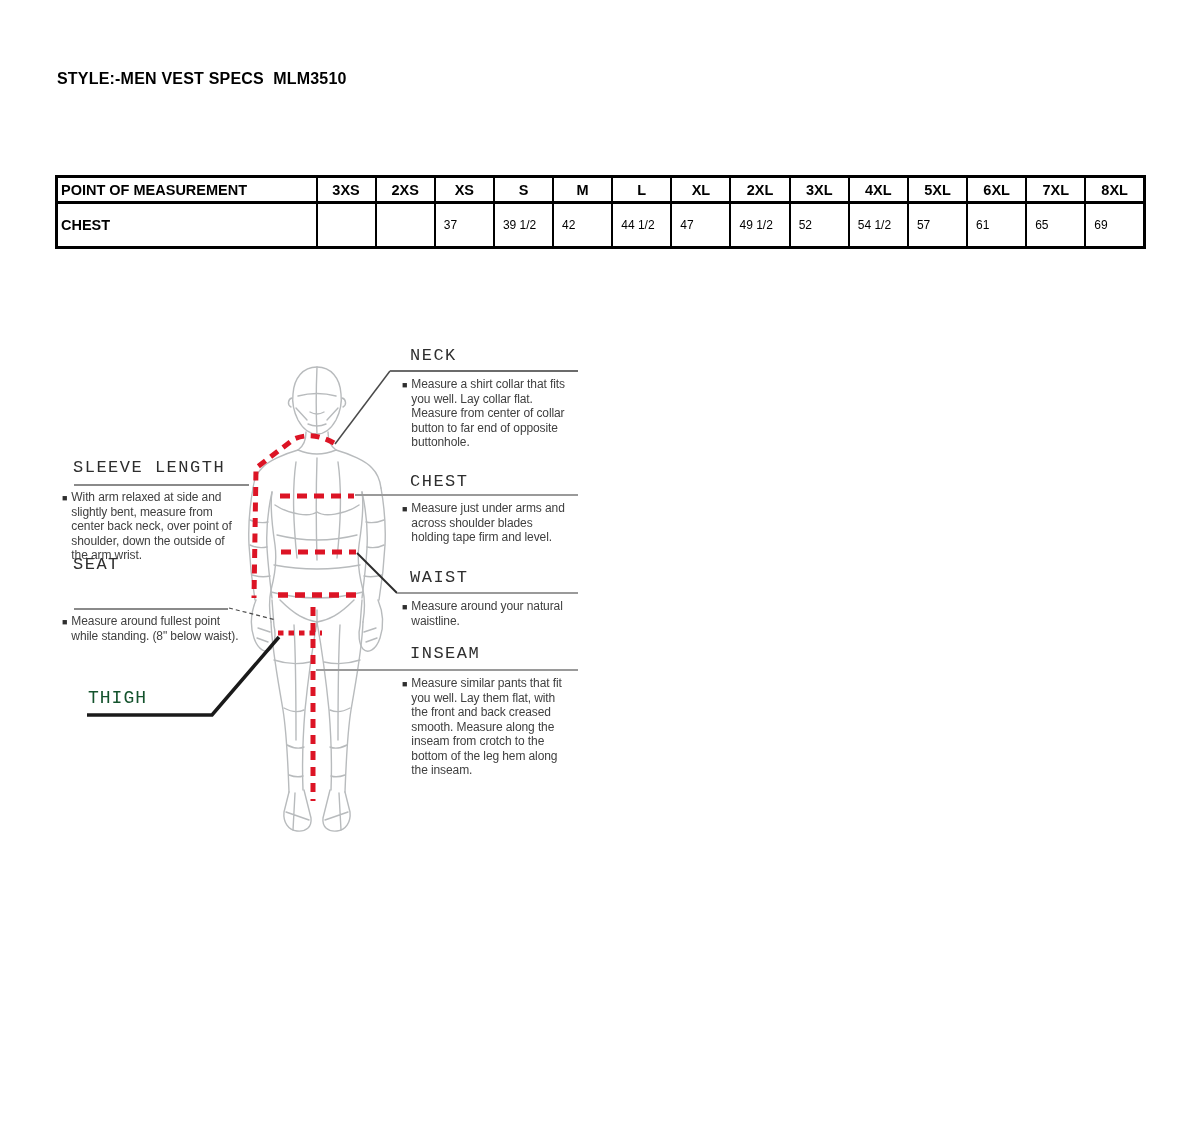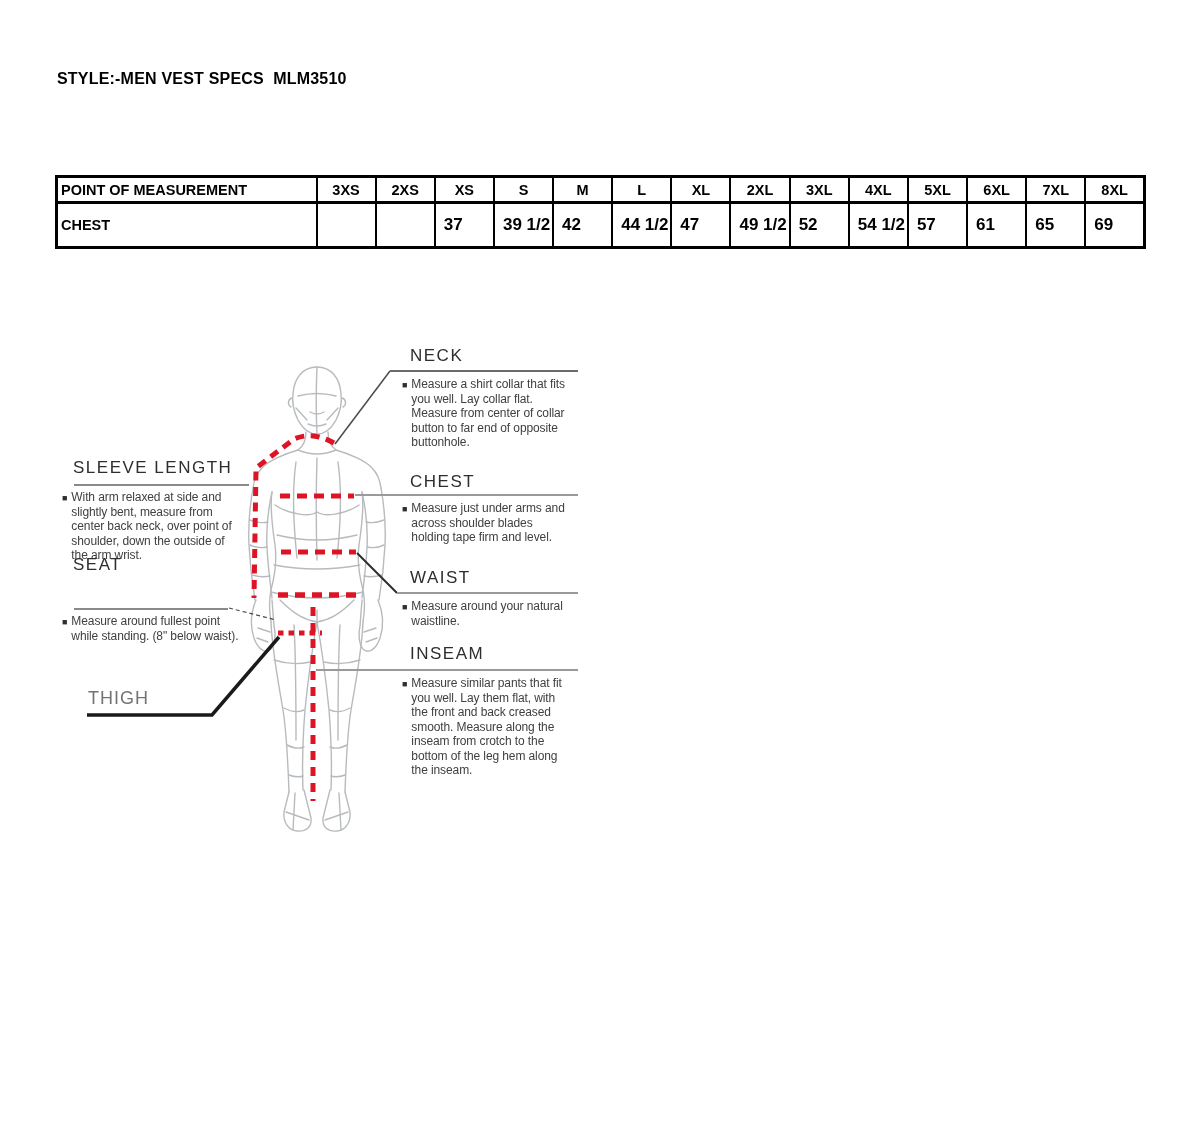--- a/index.html
+++ b/index.html
@@ -30,35 +30,35 @@
     overflow:hidden;white-space:nowrap;
   }
   table.size-chart thead th{
     height:23px;font-weight:bold;text-align:center;padding:0;
     border-bottom:3px solid #000;
   }
   table.size-chart thead th.pom{ text-align:left;padding-left:3px; }
   table.size-chart tbody tr.r1 td, table.size-chart tbody tr.r1 th{ height:42px; }
   table.size-chart tbody tr.r2 td, table.size-chart tbody tr.r2 th{ height:37px; }
   table.size-chart tbody th{ font-weight:bold;padding-left:3px;font-size:14.5px; }
-  table.size-chart tbody td{ font-weight:bold;font-size:17px; }
+  table.size-chart tbody td{ font-weight:normal;font-size:12px; }
   
   .note{
     position:absolute;left:57px;top:303px;
     font-size:15px;font-weight:bold;letter-spacing:.1px;
   }
   
   .diagram-svg{position:absolute;left:0;top:0;pointer-events:none;}
   .m-heading{
     position:absolute;
-    font-family:Liberation Sans, sans-serif;
+    font-family:Liberation Mono, monospace;
     font-size:17px;font-weight:normal;
     letter-spacing:1.5px;color:#2e2e2e;white-space:nowrap;
   }
-  .m-heading.thigh{font-size:18px;letter-spacing:1px;color:#737373;}
+  .m-heading.thigh{font-size:18px;letter-spacing:1px;color:#14532d;}
   .m-text{
     position:absolute;display:flex;align-items:flex-start;
     font-size:12px;line-height:14.5px;color:#404040;
     letter-spacing:-0.1px;
   }
   .m-text .bullet{
     flex:0 0 auto;font-size:9px;line-height:14px;margin:1px 4px 0 0;color:#2f2f2f;
   }
   .m-text .txt{width:160px;}
   .m-text.wide .txt{width:170px;}

